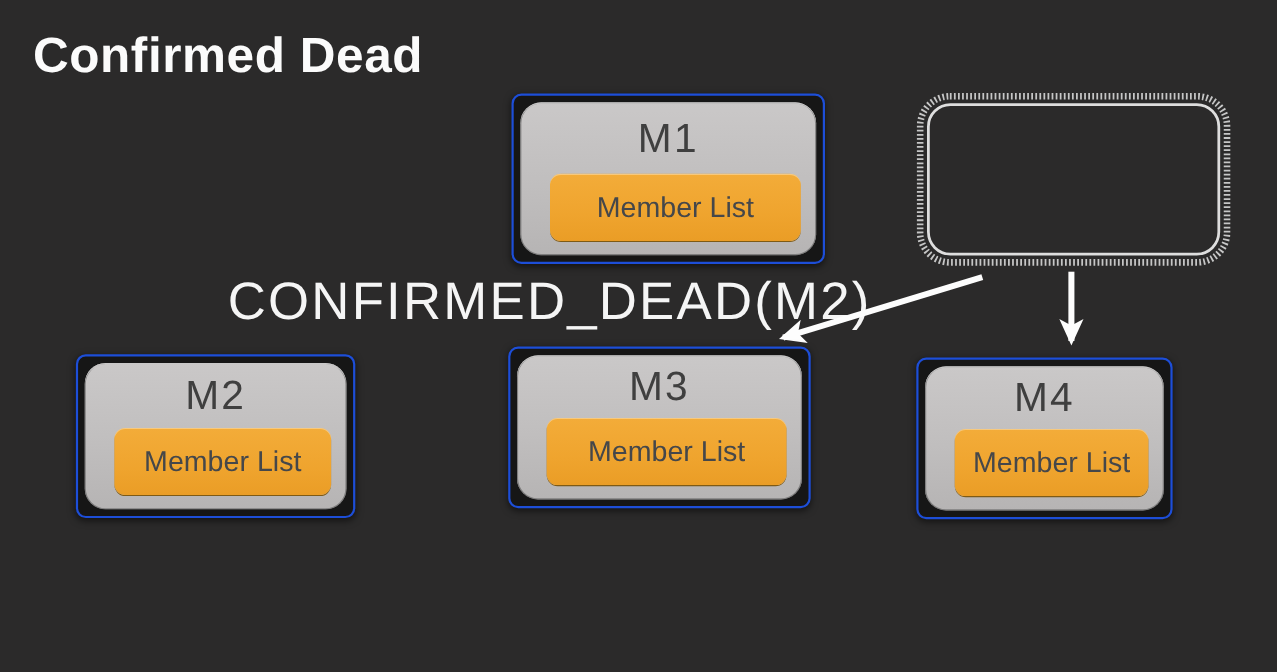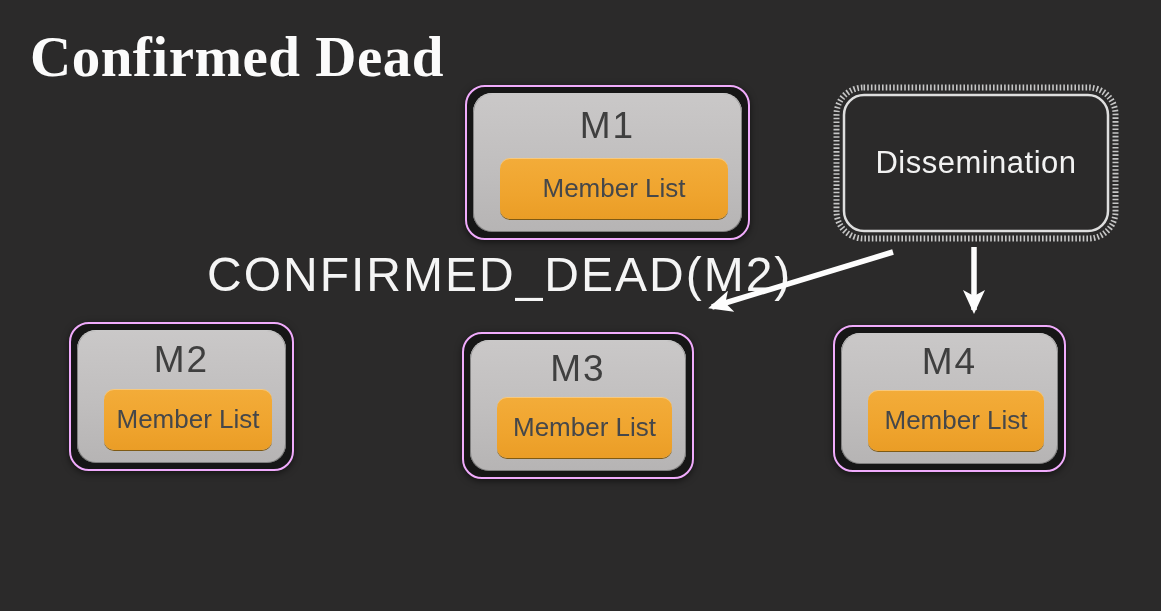--- a/index.html
+++ b/index.html
@@ -5,28 +5,28 @@
   html,body{margin:0;padding:0;background:#111;}
   .slide{
     position:relative;
     width:1161px;height:611px;
     background:#2b2a2a;
     overflow:hidden;
     font-family:"Liberation Sans", sans-serif;
   }
   .slide-title{
     position:absolute;left:30px;top:24px;margin:0;
-    font-family:Liberation Serif, serif;
-    font-weight:bold;font-size:57px;color:#fbfbfb;
+    font-family:Liberation Sans, sans-serif;
+    font-weight:bold;font-size:45px;color:#fbfbfb;
     letter-spacing:0.5px;
   }
   
   .node{
     position:absolute;box-sizing:border-box;
-    border:2px solid #f0abfc;border-radius:20px;
+    border:2px solid #1d4ed8;border-radius:9px;
     background:#161616;padding:6px;
     box-shadow:0 2px 7px rgba(0,0,0,0.55);
   }
   .node-body{
     height:100%;box-sizing:border-box;border-radius:19px;
     background:linear-gradient(180deg,#cac8c8 0%,#c0bebe 55%,#b6b4b4 100%);
     box-shadow:inset 0 1px 0 rgba(255,255,255,0.55), inset 0 0 0 1px rgba(80,80,80,0.55);
     display:flex;flex-direction:column;
   }
   .node-title{
@@ -34,22 +34,22 @@
     font-size:37px;color:#3f3f3f;letter-spacing:2px;
   }
   .node-btn{
     margin:0 14px 13px 27px;height:61px;flex:0 0 61px;border-radius:10px;
     background:linear-gradient(180deg,#f3ac39 0%,#efa42e 60%,#ea9d26 100%);
     box-shadow:inset 0 1px 0 rgba(255,255,255,0.35), 0 1px 0 #7e5a15;
     display:flex;align-items:center;justify-content:center;
     font-size:26px;color:#45474a;
   }
   .node-m1{left:465px;top:85px;width:285px;height:155px;}
-  .node-m2{left:69px;top:322px;width:225px;height:149px;}
-  .node-m3{left:462px;top:332px;width:232px;height:147px;}
+  .node-m2{left:69px;top:322px;width:254px;height:149px;}
+  .node-m3{left:462px;top:315px;width:275px;height:147px;}
   .node-m4{left:833px;top:325px;width:233px;height:147px;}
   
   .dissemination{
     position:absolute;left:833px;top:84px;width:286px;height:158px;
   }
   .dissemination svg{position:absolute;left:0;top:0;}
   .dissemination-label{
     position:absolute;inset:0;
     display:flex;flex-direction:column;align-items:center;justify-content:center;
     font-size:31px;line-height:38px;color:#f2f2f2;letter-spacing:0.5px;
@@ -76,21 +76,20 @@
       <div class="node-btn">Member List</div>
     </div>
   </div>
 
   <div class="dissemination">
     <svg width="286" height="158" viewBox="0 0 286 158">
       <rect x="3.5" y="3.5" width="279" height="151" rx="27" fill="none" stroke="#c6c6c6" stroke-width="6" stroke-dasharray="1.6 2.1"></rect>
       <rect x="11" y="11" width="264" height="136" rx="20" fill="none" stroke="#dedede" stroke-width="2.5"></rect>
     </svg>
     <div class="dissemination-label">
-      <span>Dissemination</span>
     </div>
   </div>
 
   <div class="message-label">CONFIRMED_DEAD(M2)</div>
 
   <svg class="arrows-layer" width="1161" height="611" viewBox="0 0 1161 611">
     <defs>
       <marker id="ah" markerUnits="userSpaceOnUse" markerWidth="26" markerHeight="22" refX="20" refY="11" orient="auto">
         <path d="M0,0 L24,11 L0,22 L6,11 Z" fill="#fdfdfd"></path>
       </marker>

